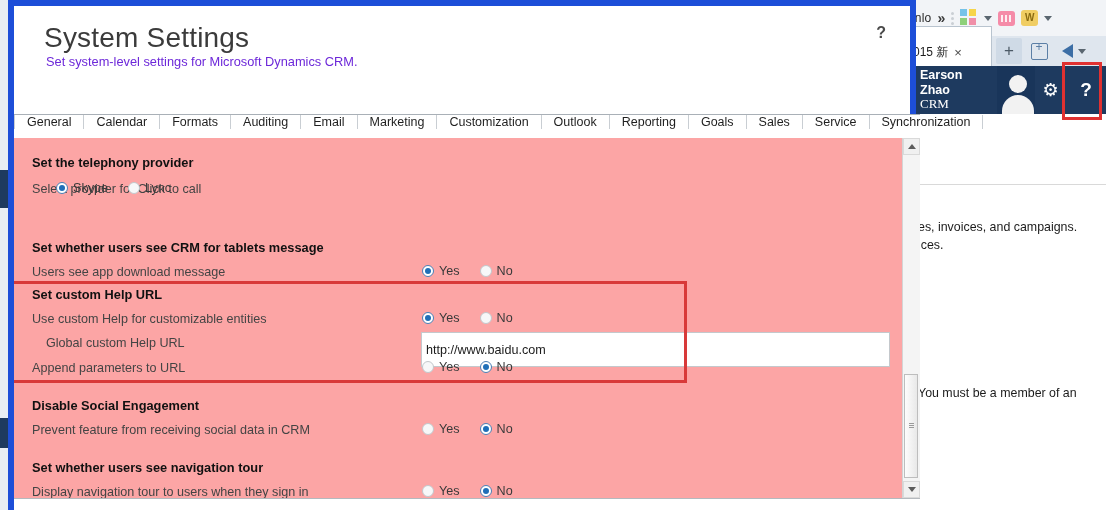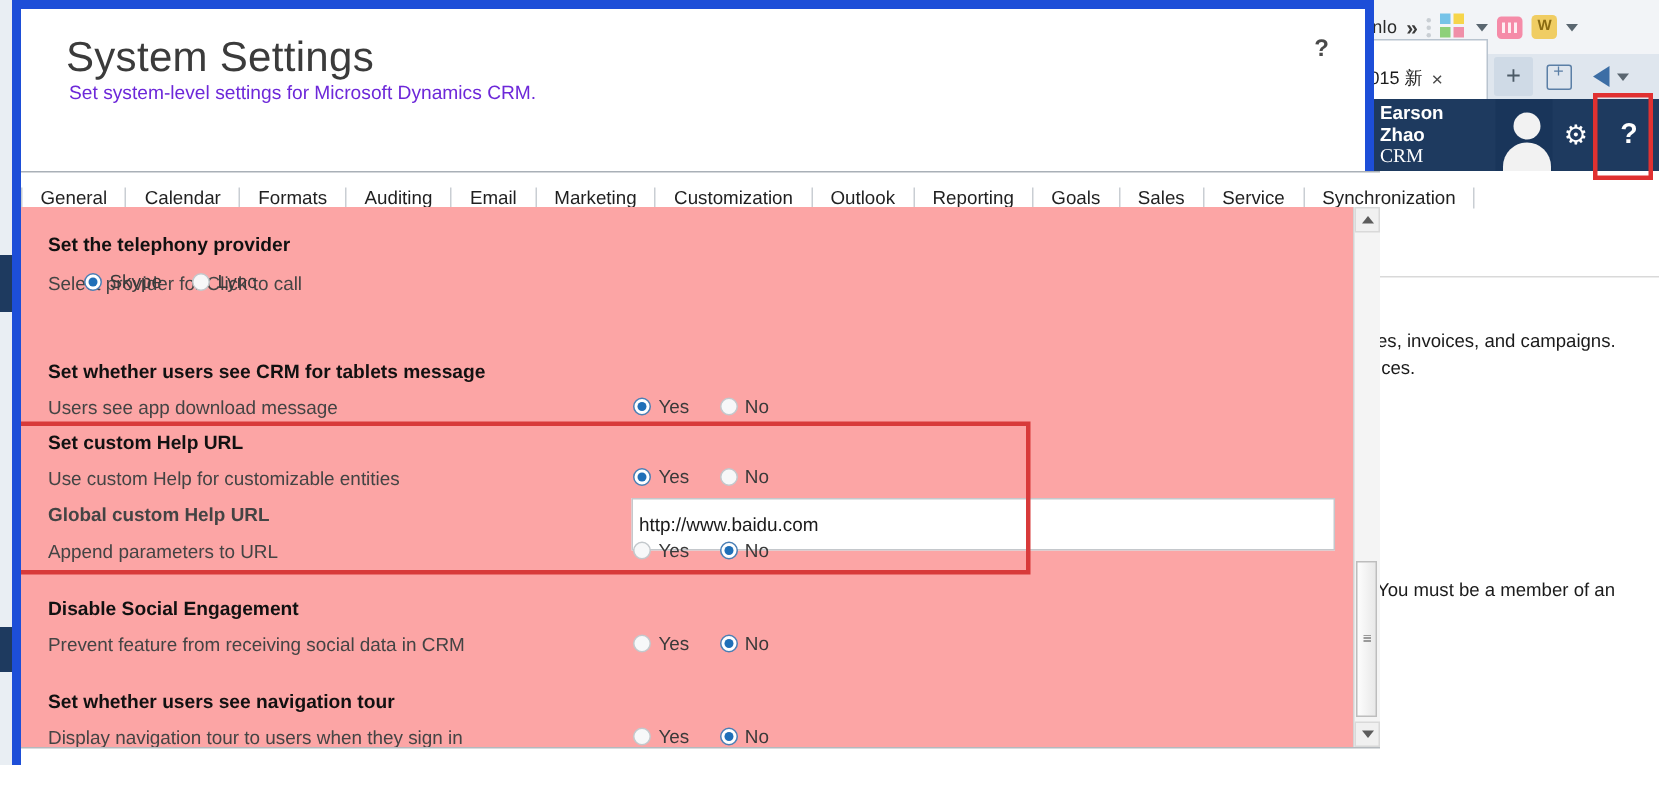--- a/index.html
+++ b/index.html
@@ -118,21 +118,21 @@
   .dlg-sub {
     position:absolute; left:32px; top:48px; font-size:12.8px; color:#6d28d9;
   }
   .dlg-help {
     position:absolute; right:24px; top:18px; font-size:16px; color:#4a4a4a; font-weight:bold;
   }
 
   .tabstrip {
     position:absolute; left:0; top:108px; width:906px; height:24px;
     border-top:1px solid #a9b0b7; border-bottom:1px solid #a9b0b7;
-    background:#ffffff; display:flex; align-items:flex-end;
+    background:#ffffff; display:flex; align-items:flex-start;
   }
   .tab {
     padding:0 12px; display:flex; align-items:center; font-size:12.5px; color:#1f1f1f;
     border-right:1px solid #c9ced3; white-space:nowrap;
   }
   .tab:first-child { border-left:1px solid #c9ced3; }
   .tab.active { background:#ffffff; }
 
   .dlg-body {
     position:absolute; left:0; top:132px; width:906px; height:360px;
@@ -338,21 +338,21 @@
           <div class="radio-grp" style="left: 408px; top: 173px;">
             <div class="rb-pair">
               <span class="rb on"></span>
               <span class="rb-lab">Yes</span>
             </div>
             <div class="rb-pair">
               <span class="rb off"></span>
               <span class="rb-lab">No</span>
             </div>
           </div>
-          <div class="row-label" style="left: 18px; top: 198px; font-weight: bold;">Global custom Help URL</div>
+          <div class="row-label" style="left: 32px; top: 198px;">Global custom Help URL</div>
           <input class="url-input" type="text" value="http://www.baidu.com" style="left: 407px; top: 194px; width: 469px; height: 35px;">
           <div class="row-label" style="left: 18px; top: 223px;">Append parameters to URL</div>
           <div class="radio-grp" style="left: 408px; top: 222px;">
             <div class="rb-pair">
               <span class="rb off"></span>
               <span class="rb-lab">Yes</span>
             </div>
             <div class="rb-pair">
               <span class="rb on"></span>
               <span class="rb-lab">No</span>

